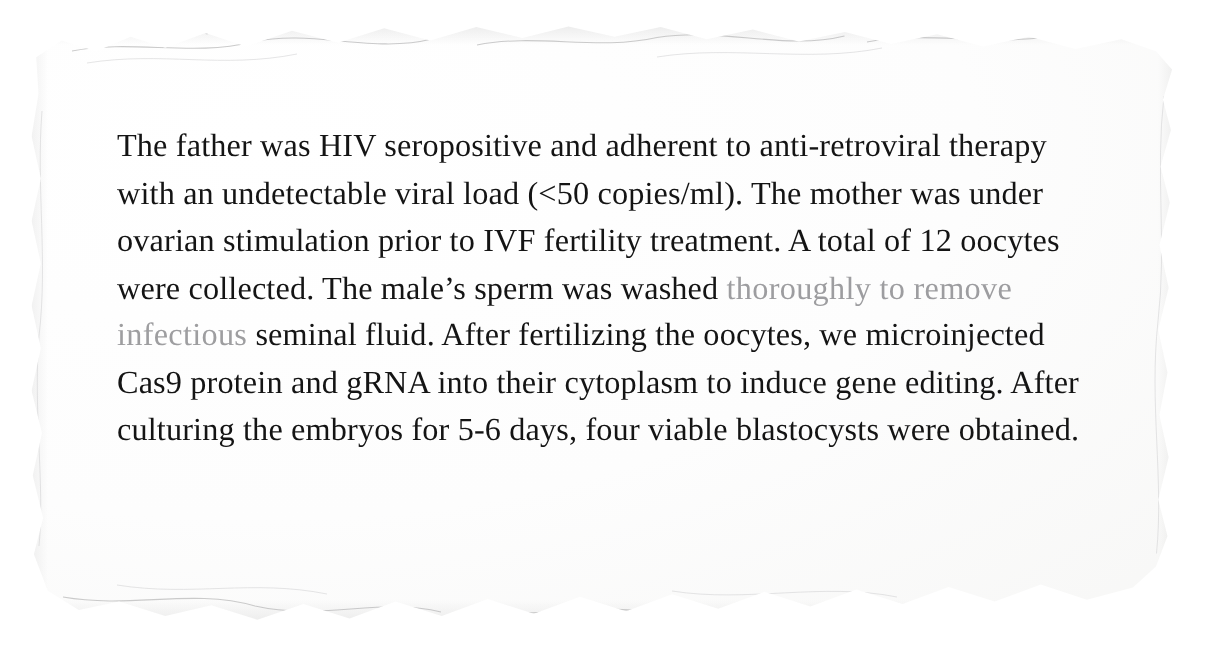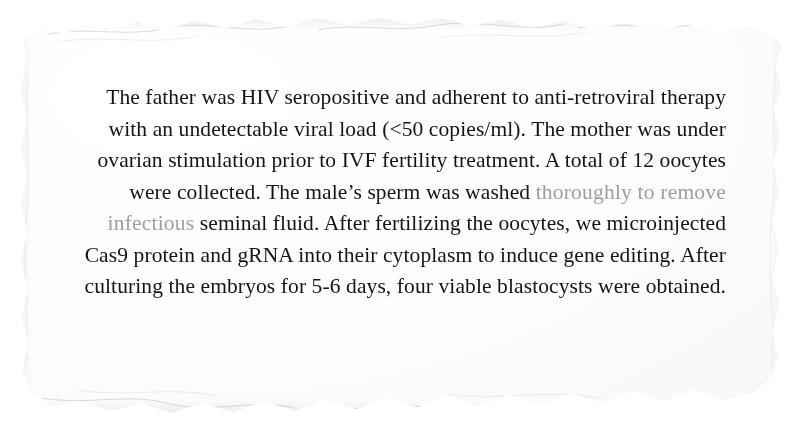--- a/index.html
+++ b/index.html
@@ -66,21 +66,21 @@
   .text-block {
     position: absolute;
     left: 60px;
     top: 68px;
     width: 648px;
     font-family: "Liberation Serif", "DejaVu Serif", serif;
     font-size: 21.5px;
     line-height: 31.5px;
     color: #141414;
     letter-spacing: 0.1px;
-    text-align: right;
+    text-align: left;
   }
   .text-block p {
     margin: 0;
   }
 
   
   .smudged {
     color: #8d8d90;
     opacity: 0.85;
     filter: blur(0.45px);

